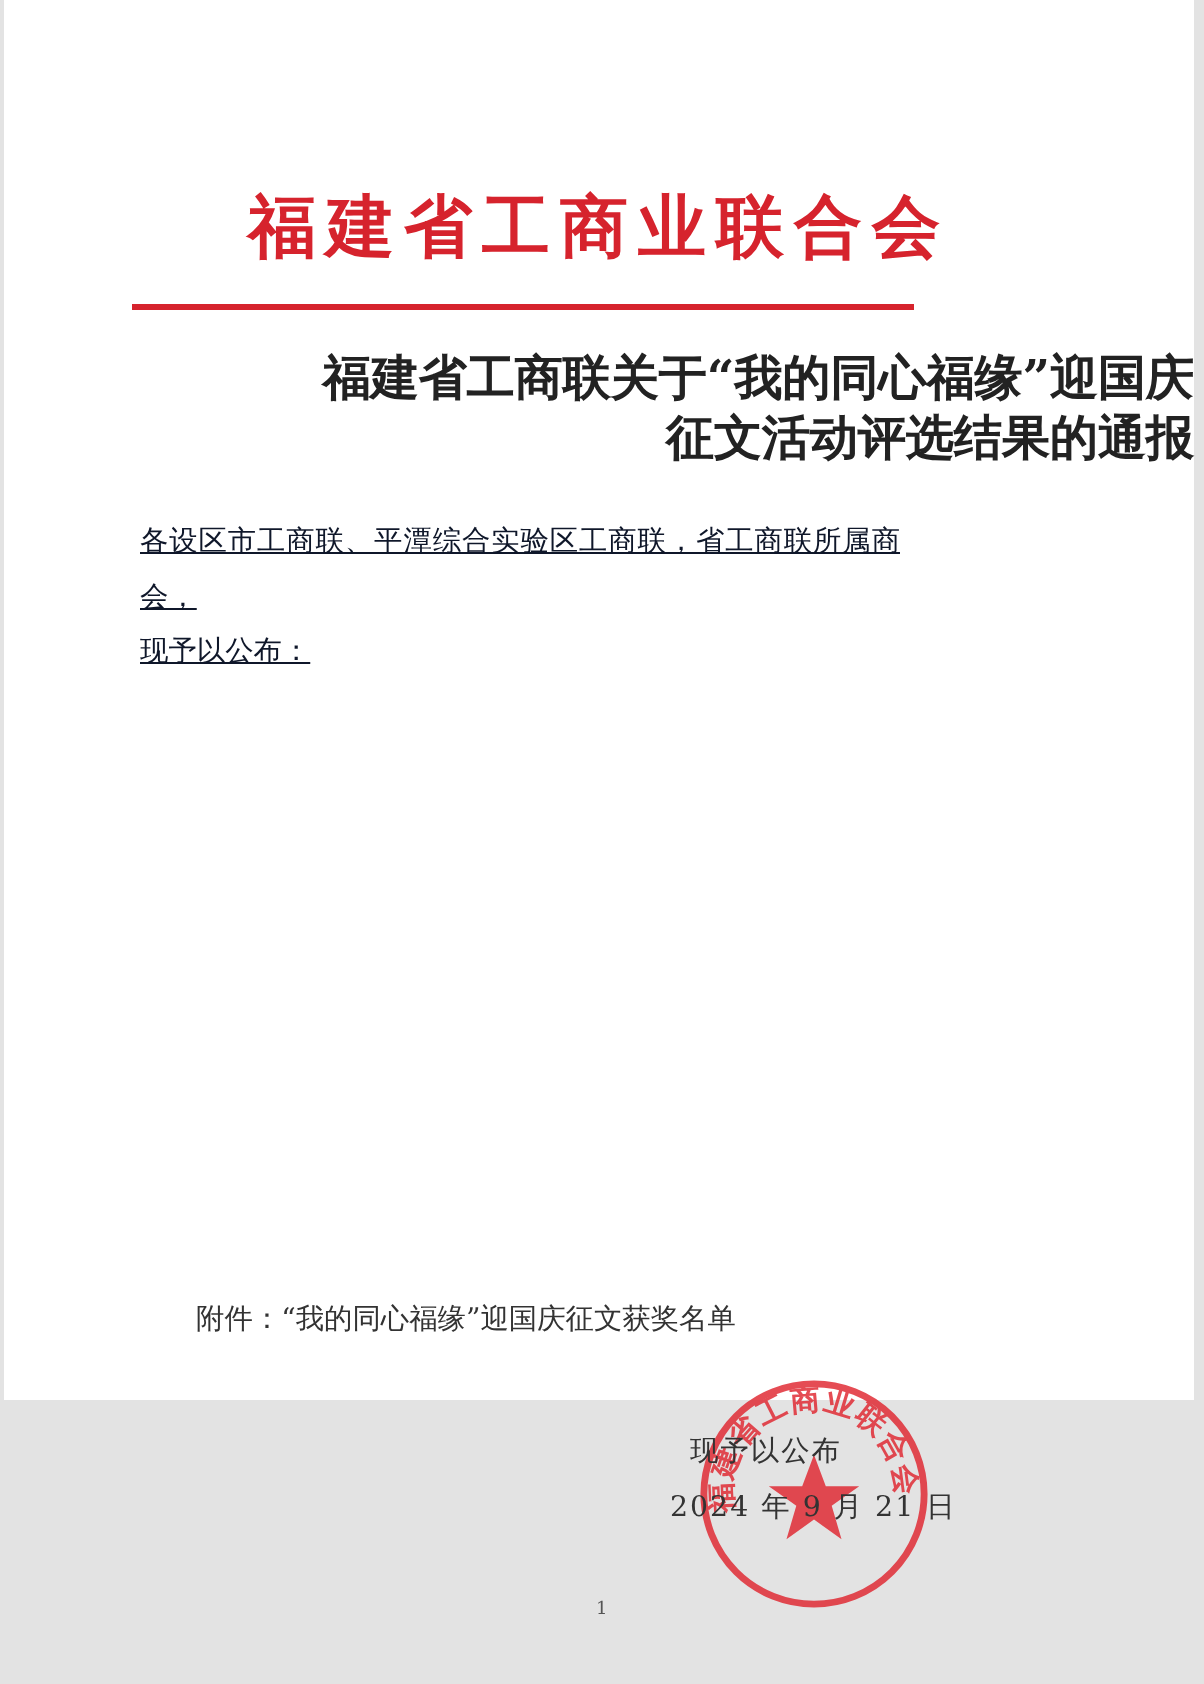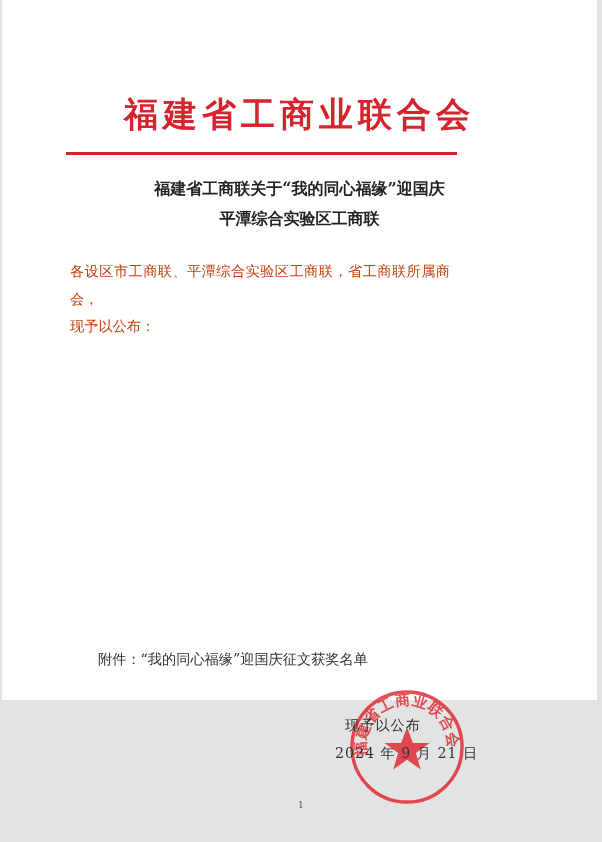--- a/index.html
+++ b/index.html
@@ -17,27 +17,28 @@
       text-align: center; color: #d6232d;
       font-size: 34px; font-weight: bold; letter-spacing: 5px;
       line-height: 44px;
     }
     .red-rule {
       position: absolute; left: 64px; top: 152px; width: 391px; height: 3px;
       background: #d6232d;
     }
     .doc-title {
       position: absolute; left: 0; width: 595px; top: 174px;
-      text-align: center; color: #222; font-size: 16px; font-weight: bold;
+      text-align: right; color: #222; font-size: 24px; font-weight: bold;
       line-height: 30px;
     }
     .body-text {
       position: absolute; left: 68px; width: 380px; top: 258px;
-      color: #c2410c; font-size: 14.2px; line-height: 27.5px;
+      color: #0f172a; font-size: 14.2px; line-height: 27.5px;
       text-align: justify;
+      text-decoration: underline;
     }
     .body-text p { margin: 0; }
     .indent { text-indent: 2em; }
     .attachment { position: absolute; left: 96px; top: 650px; color: #333; font-size: 14.2px; }
     .signer { position: absolute; left: 343px; top: 716px; color: #333; font-size: 14.2px; letter-spacing: 1px; }
     .sign-date { position: absolute; left: 333px; top: 744px; color: #333; font-size: 14.2px; letter-spacing: 1px; }
     .seal {
       position: absolute; left: 346px; top: 688px; width: 118px; height: 118px;
       opacity: 0.82;
     }
@@ -45,21 +46,21 @@
   </style>
 </head>
 <body>
 
 <div class="page">
   <div class="org-header">福建省工商业联合会</div>
   <div class="red-rule"></div>
 
   <div class="doc-title">
     <div>福建省工商联关于“我的同心福缘”迎国庆</div>
-    <div>平潭综合实验区工商联</div>
+    <div>征文活动评选结果的通报</div>
   </div>
 
   <div class="body-text">
     <p>各设区市工商联、平潭综合实验区工商联，省工商联所属商会，</p>
     <p>现予以公布：</p>
   </div>
 
   <div class="attachment">附件：“我的同心福缘”迎国庆征文获奖名单</div>
 
   <svg class="seal" viewBox="0 0 120 120">

